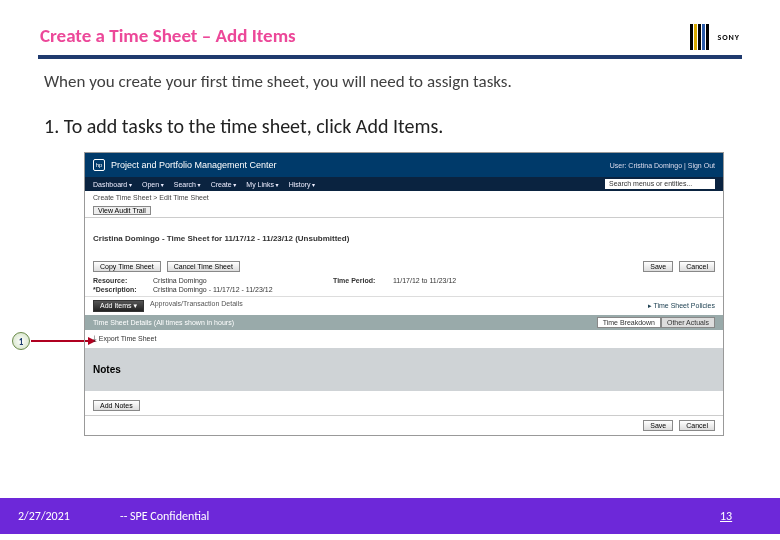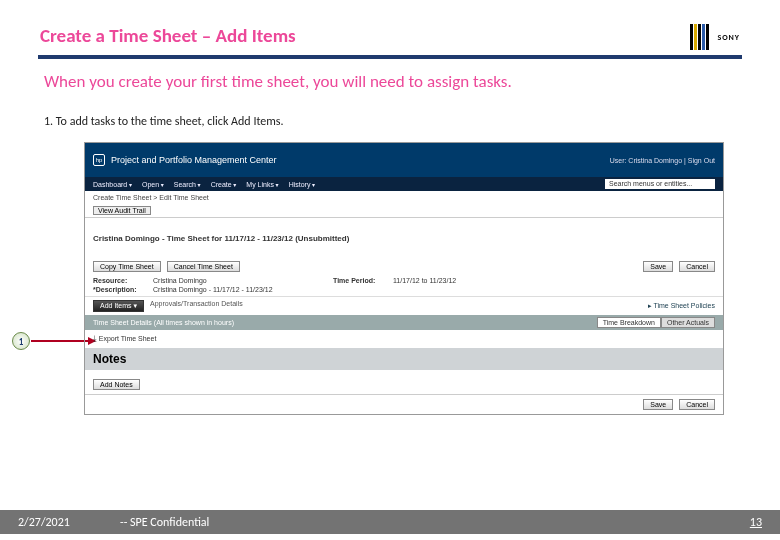--- a/index.html
+++ b/index.html
@@ -7,25 +7,25 @@
   .slide { width: 780px; height: 540px; position: relative; padding: 24px 40px 0 40px; }
   .header-row { display: flex; align-items: flex-start; justify-content: space-between; }
   .title { font-size: 19px; font-weight: bold; color: #ec4899; padding-bottom: 8px; }
   .logo { display: flex; align-items: center; gap: 8px; }
   .logo-bars { display: flex; gap: 1px; }
   .logo-bars span { width: 3px; height: 26px; background: #000; display: inline-block; }
   .logo-bars span.y { background: #d6a800; }
   .logo-bars span.b { background: #2a5aa8; }
   .logo-text { font-size: 8px; font-weight: bold; letter-spacing: 1px; text-align: center; line-height: 9px; }
   .rule { height: 4px; background: #1f3a6e; margin: 0 -2px 12px -2px; }
-  .intro { font-size: 17px; color: #ec4899; margin: 10px 0 22px 4px; }
-  .step { font-size: 12px; color: #222; margin: 0 0 14px 4px; }
+  .intro { font-size: 17px; color: #404040; margin: 10px 0 22px 4px; }
+  .step { font-size: 20px; color: #222; margin: 0 0 14px 4px; }
 
   .screenshot { margin-left: 44px; width: 640px; border: 1px solid #999; position: relative; font-family: Arial, sans-serif; }
-  .app-header { background: #003a6a; color: #fff; display: flex; align-items: center; justify-content: space-between; padding: 3px 8px; height: 34px; }
+  .app-header { background: #003a6a; color: #fff; display: flex; align-items: center; justify-content: space-between; padding: 3px 8px; height: 24px; }
   .app-title { font-size: 9px; display: flex; align-items: center; gap: 6px; }
   .hp-logo { width: 12px; height: 12px; border: 1px solid #fff; border-radius: 2px; font-size: 6px; display: flex; align-items: center; justify-content: center; }
   .user-area { font-size: 7px; color: #dde; }
   .menubar { background: #0a2340; color: #eef; padding: 2px 8px; height: 14px; display: flex; align-items: center; justify-content: space-between; }
   .menubar-items { display: flex; gap: 10px; font-size: 7px; }
   .menubar-items span:after { content: " ▾"; font-size: 6px; }
   .search { background: #fff; color: #333; font-size: 7px; padding: 1px 4px; width: 110px; height: 10px; }
   .breadcrumb { font-size: 7px; color: #444; padding: 3px 8px; }
   .viewlast { font-size: 7px; padding: 2px 8px; }
   .viewlast .btn-tiny { border: 1px solid #888; background: #eee; padding: 0 4px; display: inline-block; }
@@ -38,32 +38,32 @@
   .form-grid .lbl { font-weight: bold; }
   .add-row { padding: 3px 8px; display: flex; justify-content: space-between; align-items: center; border-top: 1px solid #ddd; }
   .policies { font-size: 7px; color: #245; }
   .policies:before { content: "▸ "; }
   .detail-bar { background: #9aa; color: #fff; font-size: 7px; padding: 2px 8px; display: flex; justify-content: space-between; align-items: center; }
   .tabs { display: flex; gap: 0; }
   .tab { font-size: 7px; border: 1px solid #888; background: #fff; color: #333; padding: 1px 5px; }
   .tab.inactive { background: #ddd; }
   .export-row { padding: 4px 8px; font-size: 7px; color: #333; }
   .export-row:before { content: "⤓ "; font-size: 8px; }
-  .notes-hdr { background: #cfd3d6; font-size: 12px; font-weight: bold; padding: 4px 8px; }
+  .notes-hdr { background: #cfd3d6; font-size: 10px; font-weight: bold; padding: 16px 8px; }
   .notes-body { padding: 3px 8px; }
   .bottom-row { padding: 4px 8px; display: flex; justify-content: flex-end; gap: 6px; border-top: 1px solid #ccc; }
 
   .callout { position: absolute; left: 12px; top: 332px; width: 18px; height: 18px; border-radius: 50%; background: radial-gradient(#fff,#cfe0c0); border: 1px solid #6a8a4a; font-size: 9px; display: flex; align-items: center; justify-content: center; color: #1a3a6e; font-weight: bold; }
   .arrow { position: absolute; left: 31px; top: 340px; width: 64px; height: 2px; background: #b00020; }
   .arrow:after { content: ""; position: absolute; right: -1px; top: -3px; border-left: 8px solid #b00020; border-top: 4px solid transparent; border-bottom: 4px solid transparent; }
 
-  .footer { position: absolute; left: 0; bottom: 6px; width: 780px; height: 24px; background: #737373; color: #fff; display: flex; align-items: center; font-size: 12px; }
+  .footer { position: absolute; left: 0; bottom: 6px; width: 780px; height: 36px; background: #6d28d9; color: #fff; display: flex; align-items: center; font-size: 12px; }
   .footer .date { width: 120px; padding-left: 18px; }
   .footer .conf { flex: 1; text-align: left; }
-  .footer .page { width: 60px; text-align: right; padding-right: 18px; text-decoration: underline; }
+  .footer .page { width: 60px; text-align: left; padding-right: 18px; text-decoration: underline; }
 </style>
 </head>
 <body>
 
 <div class="slide">
   <div class="header-row">
     <div class="title">Create a Time Sheet – Add Items</div>
     <div class="logo">
       <div class="logo-bars">
           <span></span>

